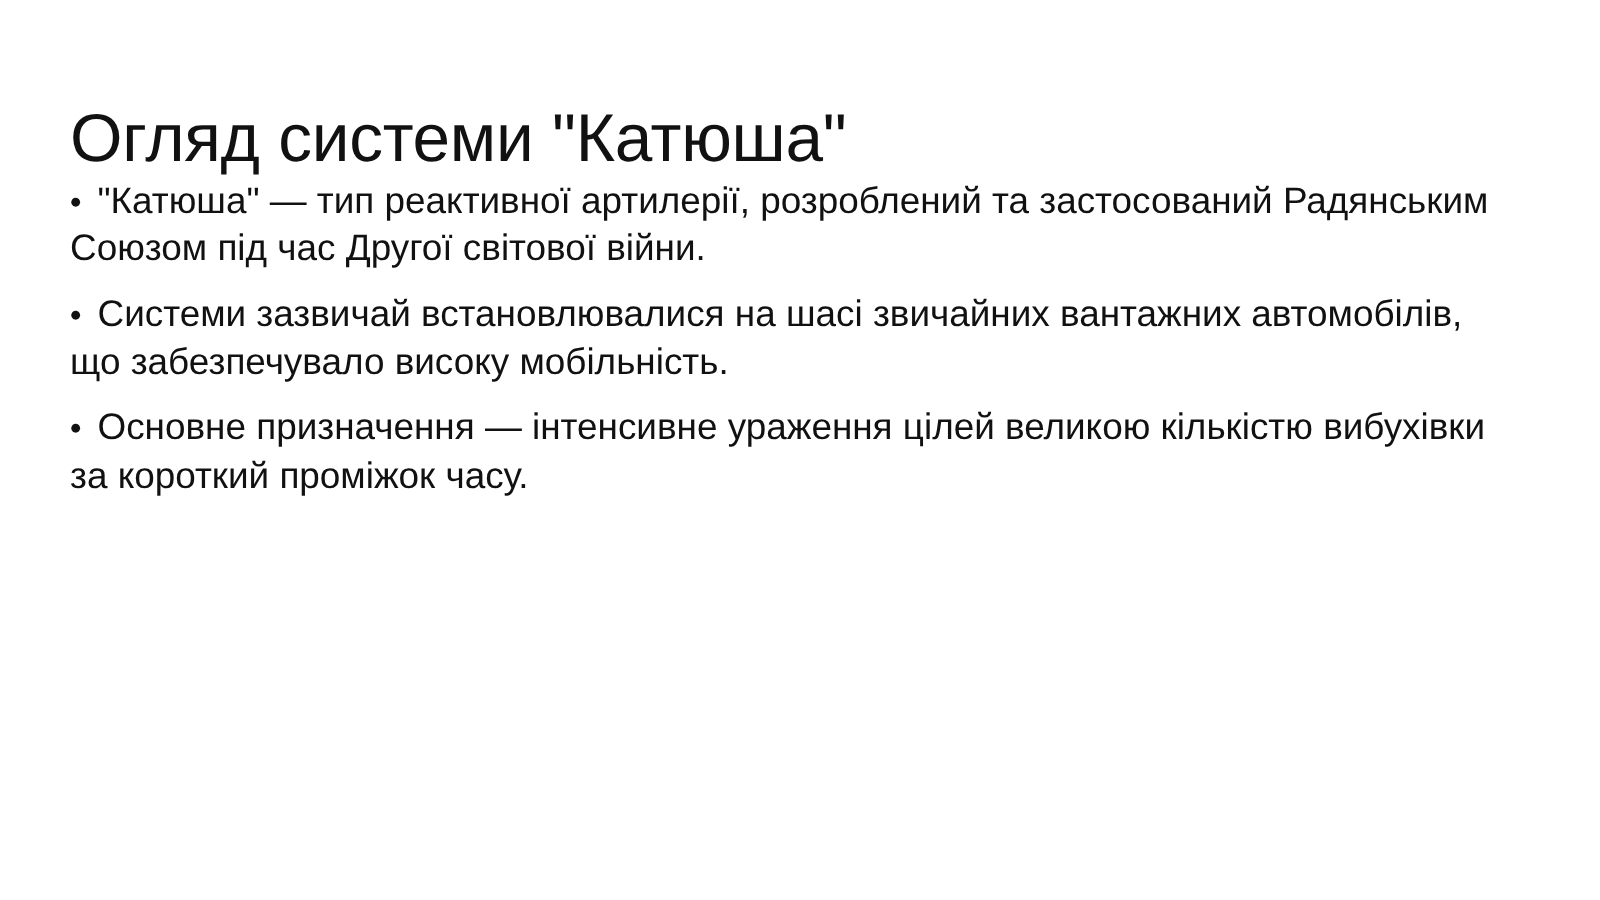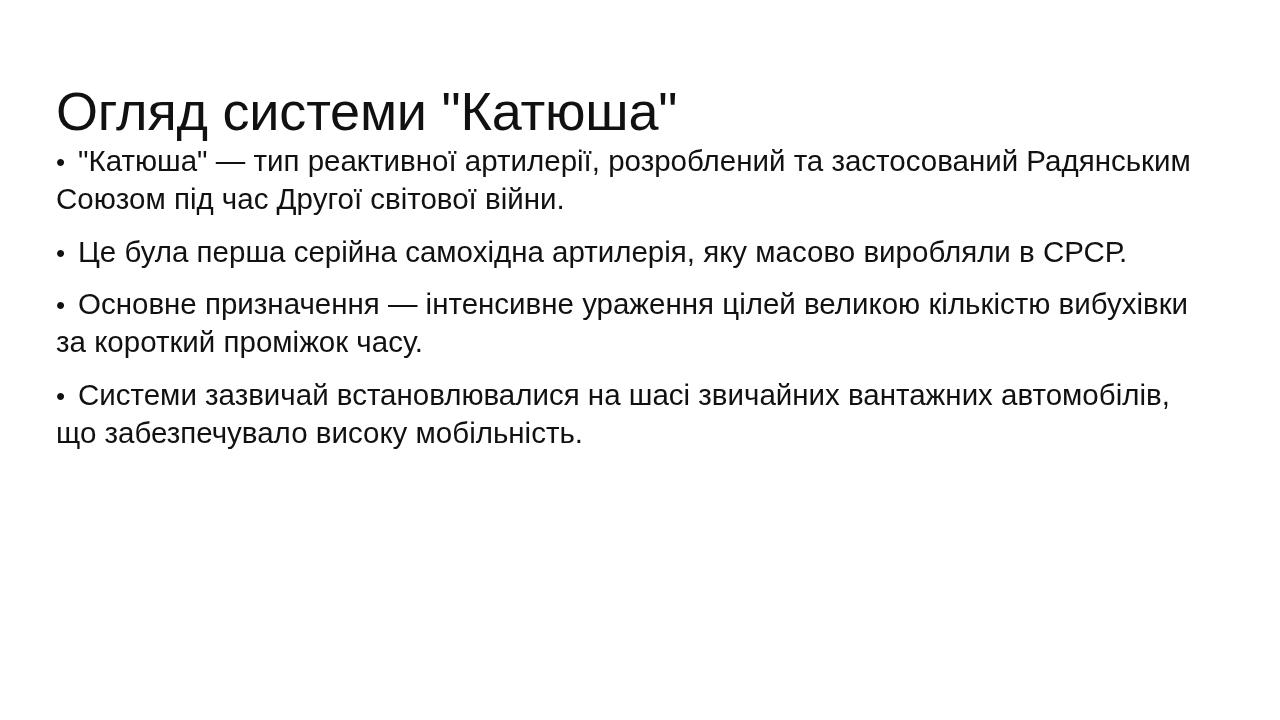--- a/index.html
+++ b/index.html
@@ -68,27 +68,24 @@
 <div class="slide">
 
   <h1 class="slide-title">Огляд системи "Катюша"</h1>
 
   <ul class="body-list">
 
     <li class="body-item">
       <span class="bullet">•</span><span class="text">"Катюша" — тип реактивної артилерії, розроблений та застосований Радянським Союзом під час Другої світової війни.</span>
     </li>
 
+
     <li class="body-item">
-      <span class="bullet">•</span><span class="text">Це була перша серійна самохідна артилерія, яку масово виробляли в СРСР.</span>
+      <span class="bullet">•</span><span class="text">Системи зазвичай встановлювалися на шасі звичайних вантажних автомобілів, що забезпечувало високу мобільність.</span>
     </li>
 
     <li class="body-item">
       <span class="bullet">•</span><span class="text">Основне призначення — інтенсивне ураження цілей великою кількістю вибухівки за короткий проміжок часу.</span>
-    </li>
-
-    <li class="body-item">
-      <span class="bullet">•</span><span class="text">Системи зазвичай встановлювалися на шасі звичайних вантажних автомобілів, що забезпечувало високу мобільність.</span>
     </li>
 
   </ul>
 
 </div>
 
 </body></html>

